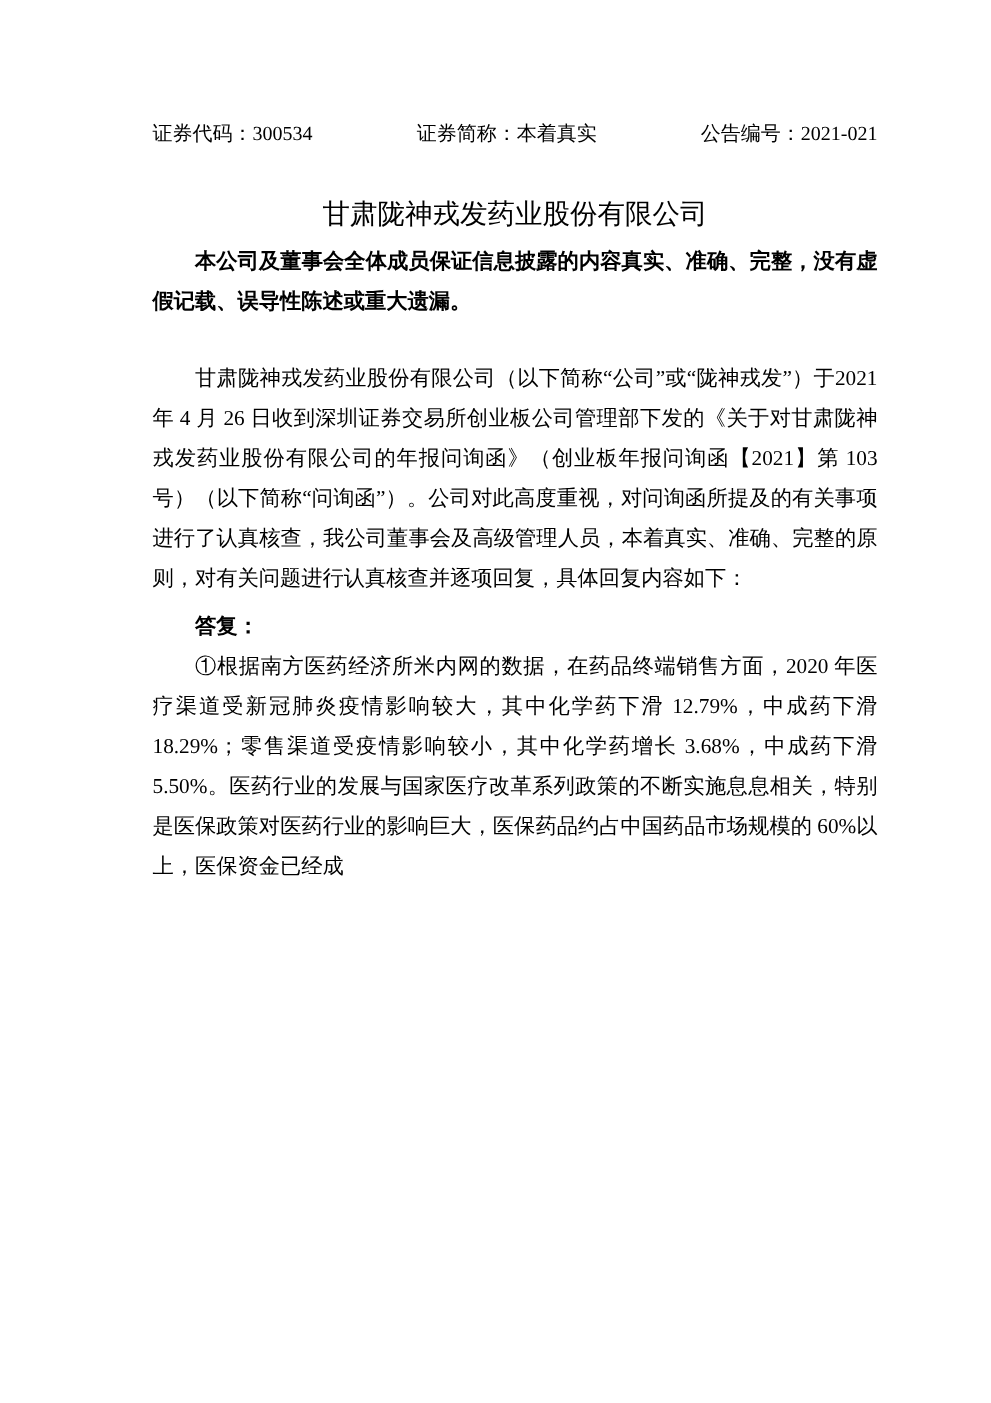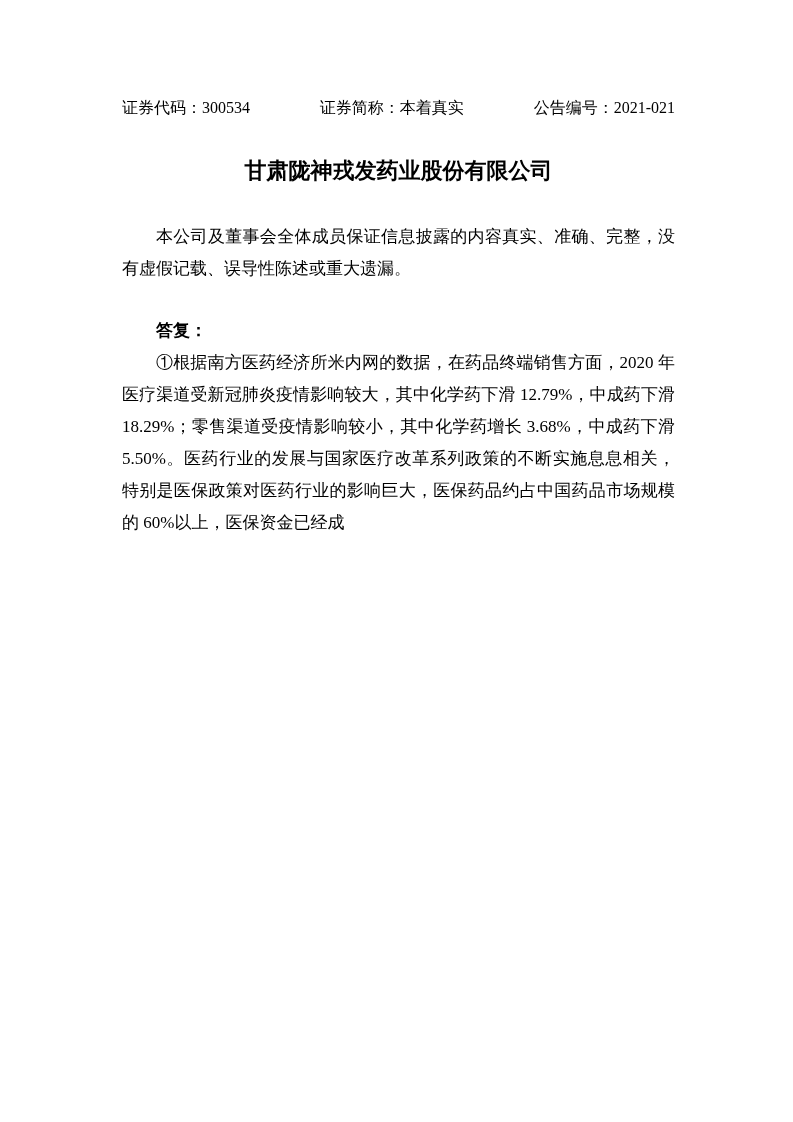--- a/index.html
+++ b/index.html
@@ -12,45 +12,44 @@
     height: 1122px;
     position: relative;
     font-family: "Liberation Serif", "DejaVu Serif", serif;
     color: #000000;
     overflow: hidden;
   }
   .page {
     box-sizing: border-box;
     width: 793px;
     height: 1122px;
-    padding: 98px 118px 0 122px;
+    padding: 98px 91px 0 122px;
     background: #ffffff;
   }
   .doc-header {
     display: flex;
     justify-content: space-between;
     align-items: baseline;
     font-size: 16px;
     line-height: 19px;
     white-space: nowrap;
   }
   .title-block {
     margin-top: 32px;
     text-align: center;
   }
   .title-line {
     font-size: 22px;
-    font-weight: bold;
+    font-weight: normal;
     line-height: 44px;
   }
   .declaration {
-    margin-top: 28px;
     margin-bottom: 30px;
     font-size: 17px;
-    font-weight: normal;
+    font-weight: bold;
     line-height: 32px;
     text-indent: 2em;
     text-align: justify;
   }
   .body-text p {
     margin: 0 0 6px 0;
     font-size: 17px;
     line-height: 32px;
     text-indent: 2em;
     text-align: justify;
@@ -74,17 +73,18 @@
     <span>公告编号：2021-021</span>
   </div>
 
   <div class="title-block">
     <div class="title-line">甘肃陇神戎发药业股份有限公司</div>
   </div>
 
   <div class="declaration">本公司及董事会全体成员保证信息披露的内容真实、准确、完整，没有虚假记载、误导性陈述或重大遗漏。</div>
 
   <div class="body-text">
+    <p>甘肃陇神戎发药业股份有限公司（以下简称“公司”或“陇神戎发”）于2021 年 4 月 26 日收到深圳证券交易所创业板公司管理部下发的《关于对甘肃陇神戎发药业股份有限公司的年报问询函》（创业板年报问询函【2021】第 103 号）（以下简称“问询函”）。公司对此高度重视，对问询函所提及的有关事项进行了认真核查，我公司董事会及高级管理人员，本着真实、准确、完整的原则，对有关问题进行认真核查并逐项回复，具体回复内容如下：</p>
     <p class="bold-italic">答复：</p>
     <p>①根据南方医药经济所米内网的数据，在药品终端销售方面，2020 年医疗渠道受新冠肺炎疫情影响较大，其中化学药下滑 12.79%，中成药下滑 18.29%；零售渠道受疫情影响较小，其中化学药增长 3.68%，中成药下滑 5.50%。医药行业的发展与国家医疗改革系列政策的不断实施息息相关，特别是医保政策对医药行业的影响巨大，医保药品约占中国药品市场规模的 60%以上，医保资金已经成</p>
   </div>
 
 </div>
 
 </body></html>

